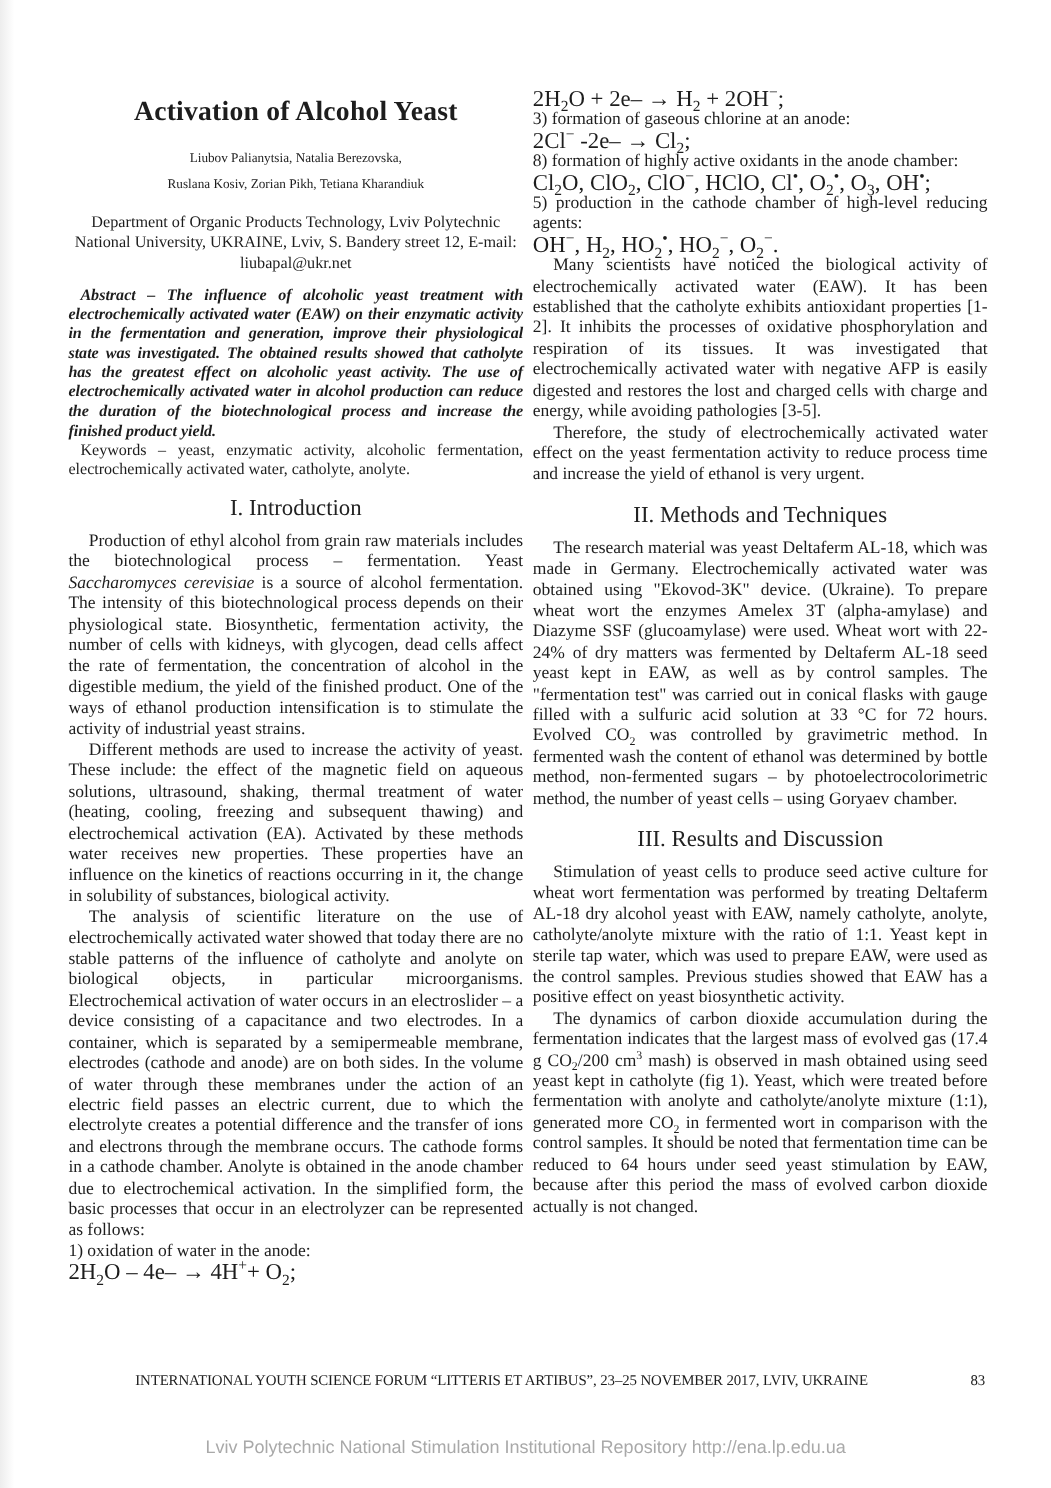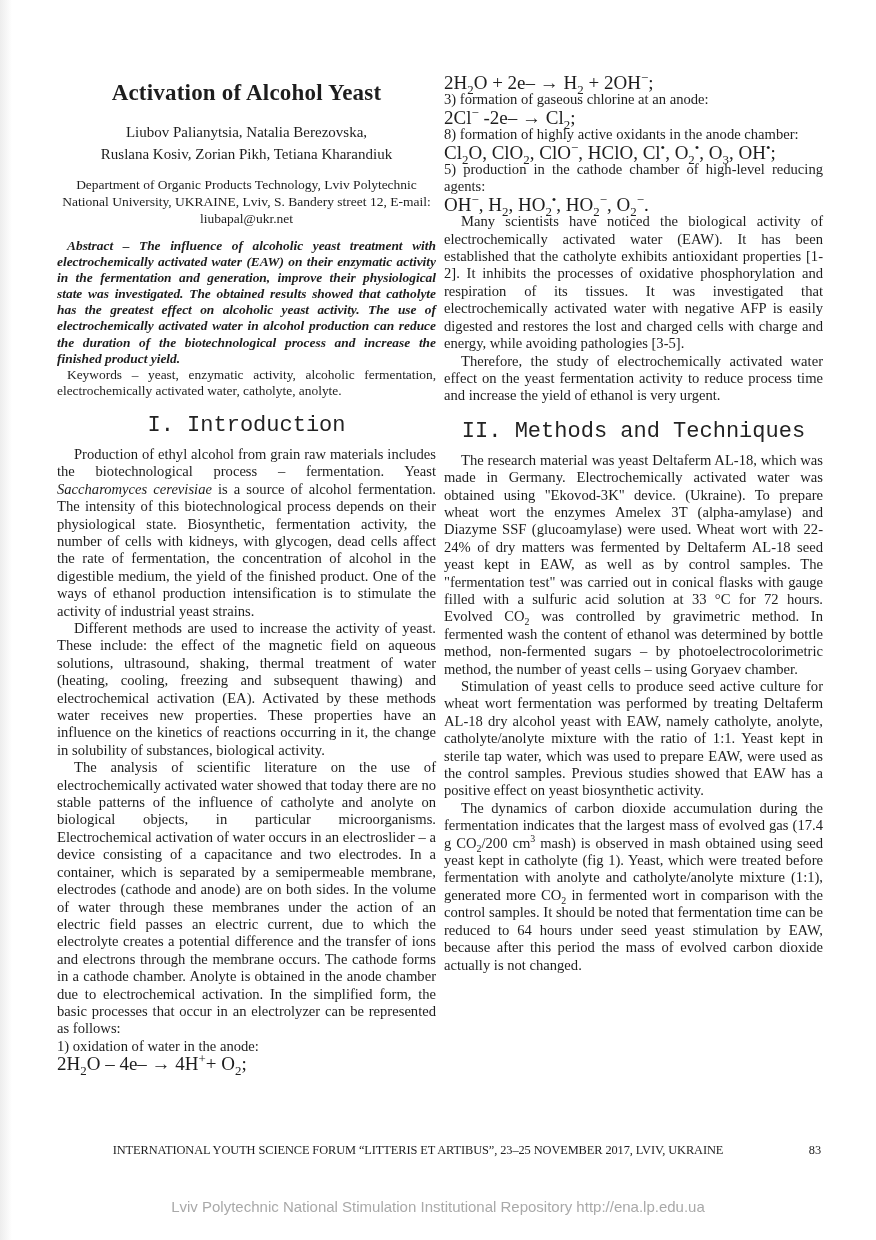--- a/index.html
+++ b/index.html
@@ -10,32 +10,32 @@
   }
   .scan-edge {
     position:absolute; left:0; top:0; width:12px; height:1240px;
     background:linear-gradient(90deg,#ededed,#ffffff);
   }
   .col { position:absolute; width:379px; }
   .col-left  { left:57px;  top:80px; }
   .col-right { left:444px; top:74px; }
 
   .title { font-size:23px; font-weight:bold; text-align:center; margin:0 0 15px 0; letter-spacing:0.2px; }
-  .authors { font-size:15px; text-align:center; line-height:22px; margin:0 0 11px 0; }
+  .authors { font-size:11px; text-align:center; line-height:22px; margin:0 0 11px 0; }
   .affiliation { font-size:13.5px; text-align:center; line-height:17px; margin:0 0 11px 0; }
 
   .abstract {
     font-size:13.4px; font-weight:bold; font-style:italic;
     line-height:16.1px; text-align:justify; text-indent:10px; margin:0;
   }
   .keywords { font-size:13.4px; line-height:16.1px; text-align:justify; text-indent:10px; margin:0; }
 
   .section-heading {
-    font-family:Liberation Mono, monospace; font-weight:normal;
-    font-size:22px; text-align:center; margin:14px 0 8px 0; color:#222;
+    font-family:Liberation Serif, serif; font-weight:normal;
+    font-size:19px; text-align:center; margin:14px 0 8px 0; color:#222;
   }
   .body { font-size:14.6px; line-height:17.4px; text-align:justify; margin:0; }
   .indent { text-indent:17px; }
   .equation { font-size:19px; line-height:17.4px; text-align:left; margin:0; }
   sub, sup { font-size:68%; line-height:0; }
 
   .footer {
     position:absolute; left:57px; top:1143px; width:766px;
     font-size:12.4px; letter-spacing:-0.1px; color:#1d1d1d;
   }
@@ -79,20 +79,21 @@
     <p class="body">8) formation of highly active oxidants in the anode chamber:</p>
     <p class="equation">Cl<sub>2</sub>O, ClO<sub>2</sub>, ClO<sup>−</sup>, HClO, Cl<sup>•</sup>, O<sub>2</sub><sup>•</sup>, O<sub>3</sub>, OH<sup>•</sup>;</p>
     <p class="body">5) production in the cathode chamber of high-level reducing agents:</p>
     <p class="equation">OH<sup>−</sup>, H<sub>2</sub>, HO<sub>2</sub><sup>•</sup>, HO<sub>2</sub><sup>−</sup>, O<sub>2</sub><sup>−</sup>.</p>
     <p class="body indent">Many scientists have noticed the biological activity of electrochemically activated water (EAW). It has been established that the catholyte exhibits antioxidant properties [1-2]. It inhibits the processes of oxidative phosphorylation and respiration of its tissues. It was investigated that electrochemically activated water with negative AFP is easily digested and restores the lost and charged cells with charge and energy, while avoiding pathologies [3-5].</p>
     <p class="body indent">Therefore, the study of electrochemically activated water effect on the yeast fermentation activity to reduce process time and increase the yield of ethanol is very urgent.</p>
 
     <h2 class="section-heading">II. Methods and Techniques</h2>
     <p class="body indent">The research material was yeast Deltaferm AL-18, which was made in Germany. Electrochemically activated water was obtained using "Ekovod-3K" device. (Ukraine). To prepare wheat wort the enzymes Amelex 3T (alpha-amylase) and Diazyme SSF (glucoamylase) were used. Wheat wort with 22-24% of dry matters was fermented by Deltaferm AL-18 seed yeast kept in EAW, as well as by control samples. The "fermentation test" was carried out in conical flasks with gauge filled with a sulfuric acid solution at 33 °C for 72 hours. Evolved CO<sub>2</sub> was controlled by gravimetric method. In fermented wash the content of ethanol was determined by bottle method, non-fermented sugars – by photoelectrocolorimetric method, the number of yeast cells – using Goryaev chamber.</p>
 
+    <h2 class="section-heading">III. Results and Discussion</h2>
     <p class="body indent">Stimulation of yeast cells to produce seed active culture for wheat wort fermentation was performed by treating Deltaferm AL-18 dry alcohol yeast with EAW, namely catholyte, anolyte, catholyte/anolyte mixture with the ratio of 1:1. Yeast kept in sterile tap water, which was used to prepare EAW, were used as the control samples. Previous studies showed that EAW has a positive effect on yeast biosynthetic activity.</p>
     <p class="body indent">The dynamics of carbon dioxide accumulation during the fermentation indicates that the largest mass of evolved gas (17.4 g CO<sub>2</sub>/200 cm<sup>3</sup> mash) is observed in mash obtained using seed yeast kept in catholyte (fig 1). Yeast, which were treated before fermentation with anolyte and catholyte/anolyte mixture (1:1), generated more CO<sub>2</sub> in fermented wort in comparison with the control samples. It should be noted that fermentation time can be reduced to 64 hours under seed yeast stimulation by EAW, because after this period the mass of evolved carbon dioxide actually is not changed.</p>
   </div>
 
   <div class="footer">
     <span class="conf">INTERNATIONAL YOUTH SCIENCE FORUM “LITTERIS ET ARTIBUS”, 23–25 NOVEMBER 2017, LVIV, UKRAINE</span>
     <span class="pagenum">83</span>
   </div>
 
   <div class="repo">Lviv Polytechnic National Stimulation Institutional Repository http://ena.lp.edu.ua</div>

